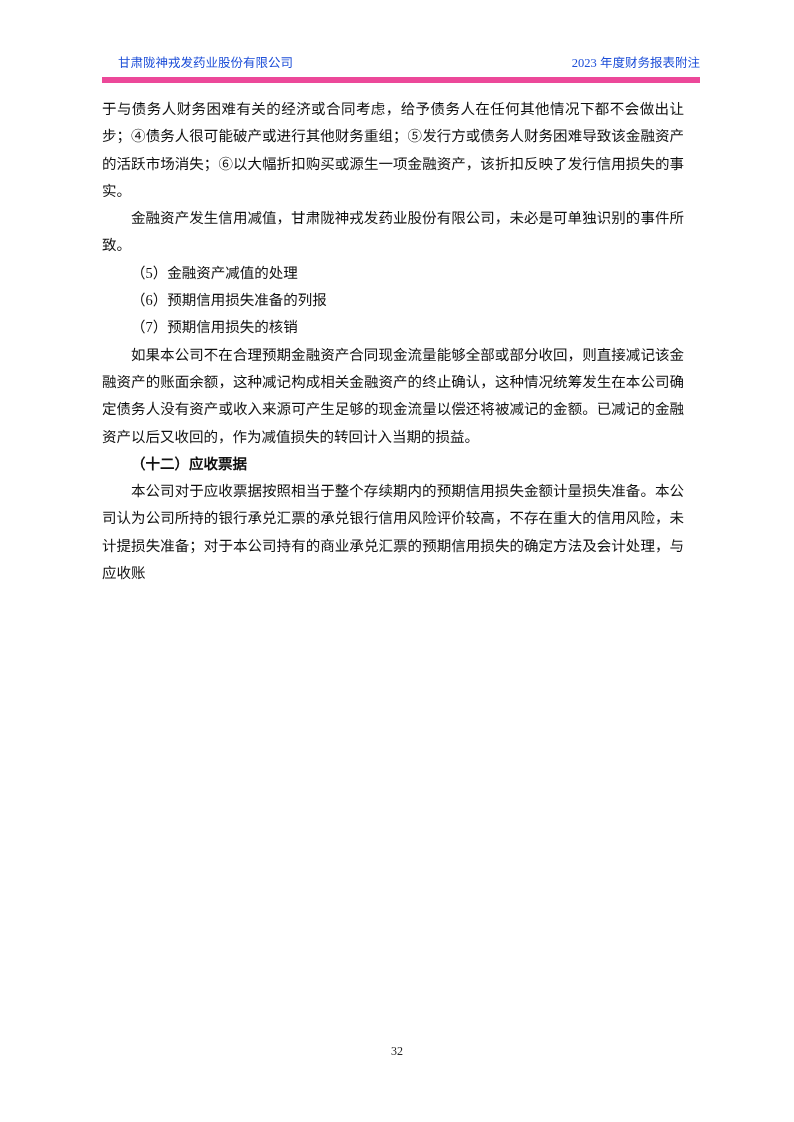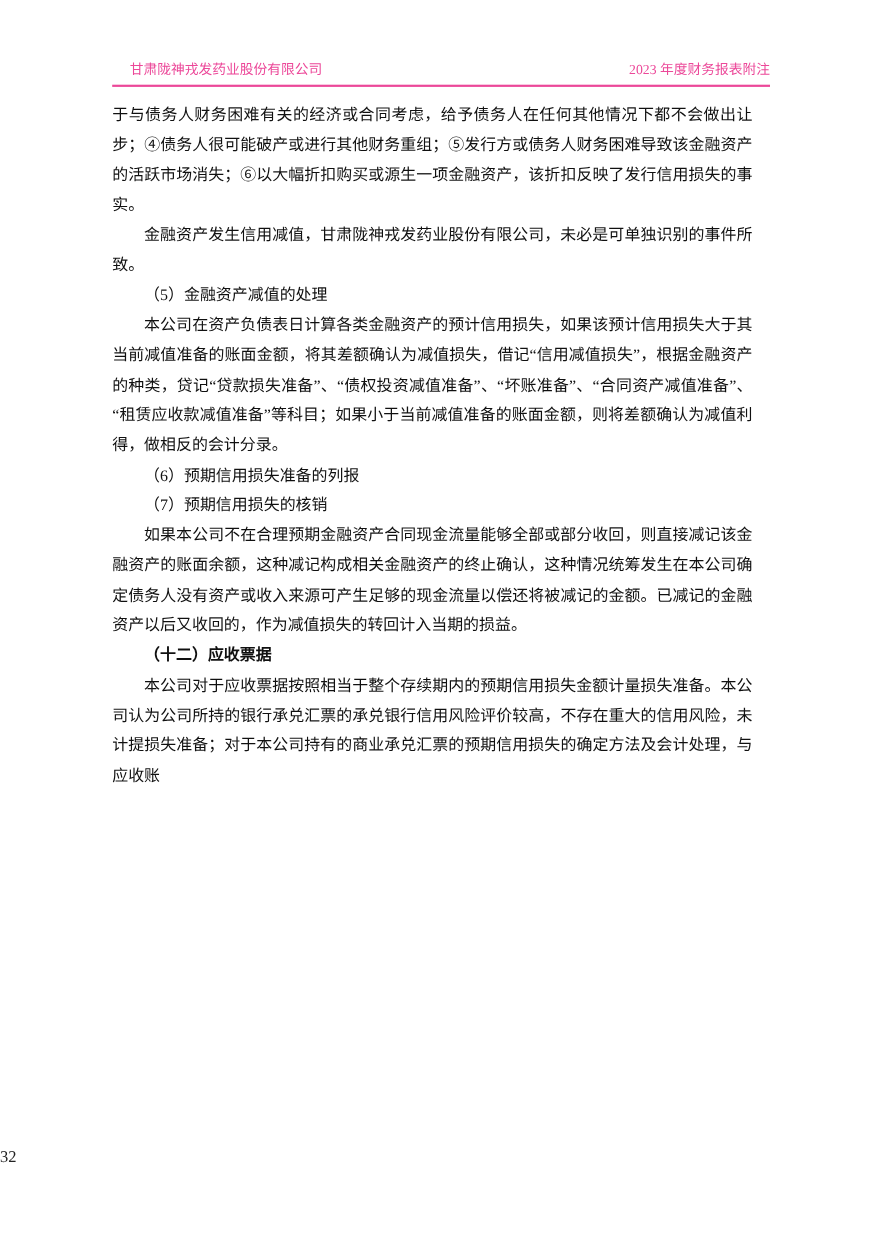--- a/index.html
+++ b/index.html
@@ -19,24 +19,24 @@
     box-sizing: border-box;
     width: 794px;
     height: 1122px;
     padding: 55px 94px 0 102px;
   }
   .page-header {
     display: flex;
     justify-content: space-between;
     align-items: center;
     padding: 0 0 6px 16px;
-    border-bottom: 2px solid #ec4899;
+    border-bottom: 6px solid #ec4899;
     font-size: 12.5px;
     line-height: 16px;
-    color: #ec4899;
+    color: #1d4ed8;
   }
   .doc-body {
     margin-left: 0;
     margin-top: 13px;
     width: 582px;
     font-size: 14.5px;
     line-height: 27.3px;
     text-align: justify;
     color: #101010;
   }
@@ -44,39 +44,39 @@
     margin: 0;
     padding: 0;
   }
   .ind { text-indent: 2em; }
   .bold { font-weight: bold; }
   .page-footer {
     position: absolute;
     top: 1044px;
     left: 0;
     right: 0;
-    font-size: 15px;
+    text-align: center;
+    font-size: 12px;
     color: #222222;
   }
 </style>
 </head>
 <body>
 
 <div class="page">
 
   <header class="page-header">
     <span>甘肃陇神戎发药业股份有限公司</span>
     <span>2023 年度财务报表附注</span>
   </header>
 
   <main class="doc-body">
     <p>于与债务人财务困难有关的经济或合同考虑，给予债务人在任何其他情况下都不会做出让步；④债务人很可能破产或进行其他财务重组；⑤发行方或债务人财务困难导致该金融资产的活跃市场消失；⑥以大幅折扣购买或源生一项金融资产，该折扣反映了发行信用损失的事实。</p>
     <p class="ind">金融资产发生信用减值，甘肃陇神戎发药业股份有限公司，未必是可单独识别的事件所致。</p>
     <p class="ind">（5）金融资产减值的处理</p>
-    <p class="ind">本公司在资产负债表日计算各类金融资产的预计信用损失，如果该预计信用损失大于其当前减值准备的账面金额，将其差额确认为减值损失，借记“信用减值损失”，根据金融资产的种类，贷记“贷款损失准备”、“债权投资减值准备”、“坏账准备”、“合同资产减值准备”、“租赁应收款减值准备”等科目；如果小于当前减值准备的账面金额，则将差额确认为减值利得，做相反的会计分录。</p>
     <p class="ind">（6）预期信用损失准备的列报</p>
     <p class="ind">（7）预期信用损失的核销</p>
     <p class="ind">如果本公司不在合理预期金融资产合同现金流量能够全部或部分收回，则直接减记该金融资产的账面余额，这种减记构成相关金融资产的终止确认，这种情况统筹发生在本公司确定债务人没有资产或收入来源可产生足够的现金流量以偿还将被减记的金额。已减记的金融资产以后又收回的，作为减值损失的转回计入当期的损益。</p>
     <p class="ind bold">（十二）应收票据</p>
     <p class="ind">本公司对于应收票据按照相当于整个存续期内的预期信用损失金额计量损失准备。本公司认为公司所持的银行承兑汇票的承兑银行信用风险评价较高，不存在重大的信用风险，未计提损失准备；对于本公司持有的商业承兑汇票的预期信用损失的确定方法及会计处理，与应收账</p>
   </main>
 
   <footer class="page-footer">
     <span>32</span>
   </footer>

